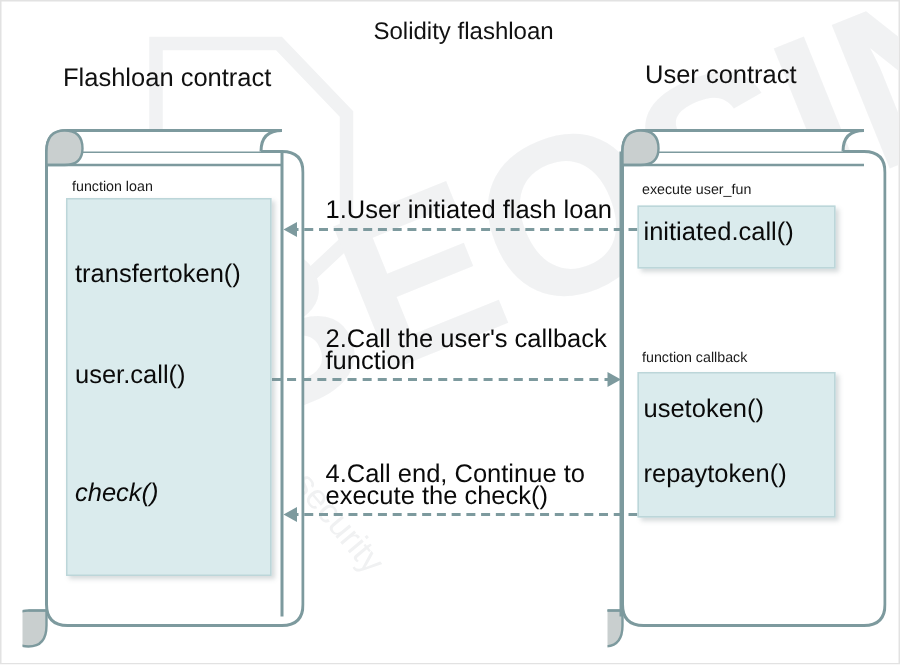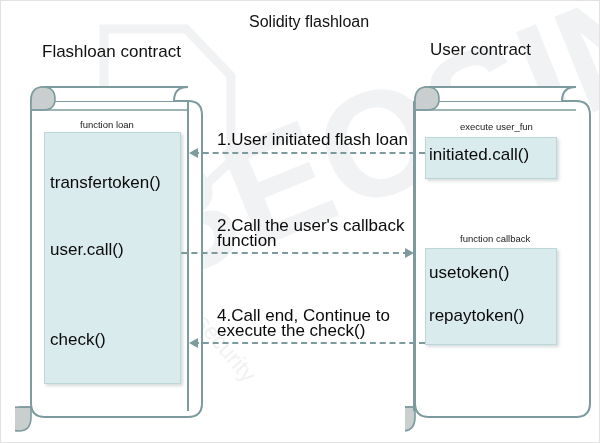--- a/index.html
+++ b/index.html
@@ -73,37 +73,36 @@
   #act-flash    { left: 424px; top: 136px; width: 132px; height: 42px; }
   #act-callback { left: 424px; top: 247px; width: 132px; height: 97px; }
 
   
   .fn-caption {
     position: absolute;
     font-size: 9.5px;
     color: #1a1a1a;
     white-space: nowrap;
     z-index: 7;
-    margin-left: 32px;
   }
   #cap-loan      { left: 47px;  top: 118px; }
   #cap-user-fun  { left: 427px; top: 120px; }
   #cap-callback  { left: 427px; top: 232px; }
 
   
   .method {
     position: absolute;
     font-size: 17px;
     color: #0a0a0a;
     white-space: nowrap;
     z-index: 8;
   }
   #m-transfertoken { left: 49px;  top: 172px; }
   #m-usercall      { left: 49px;  top: 239px; }
-  #m-check         { left: 49px;  top: 329px; }
+  #m-check         { left: 49px;  top: 318px; font-style: italic; }
   #m-flashloan     { left: 428px; top: 144px; }
   #m-usetoken      { left: 428px; top: 262px; }
   #m-repaytoken    { left: 428px; top: 305px; }
 
   
   .msg-line {
     position: absolute;
     height: 0;
     border-top: 2px dashed #7d9a9e;
     z-index: 5;

